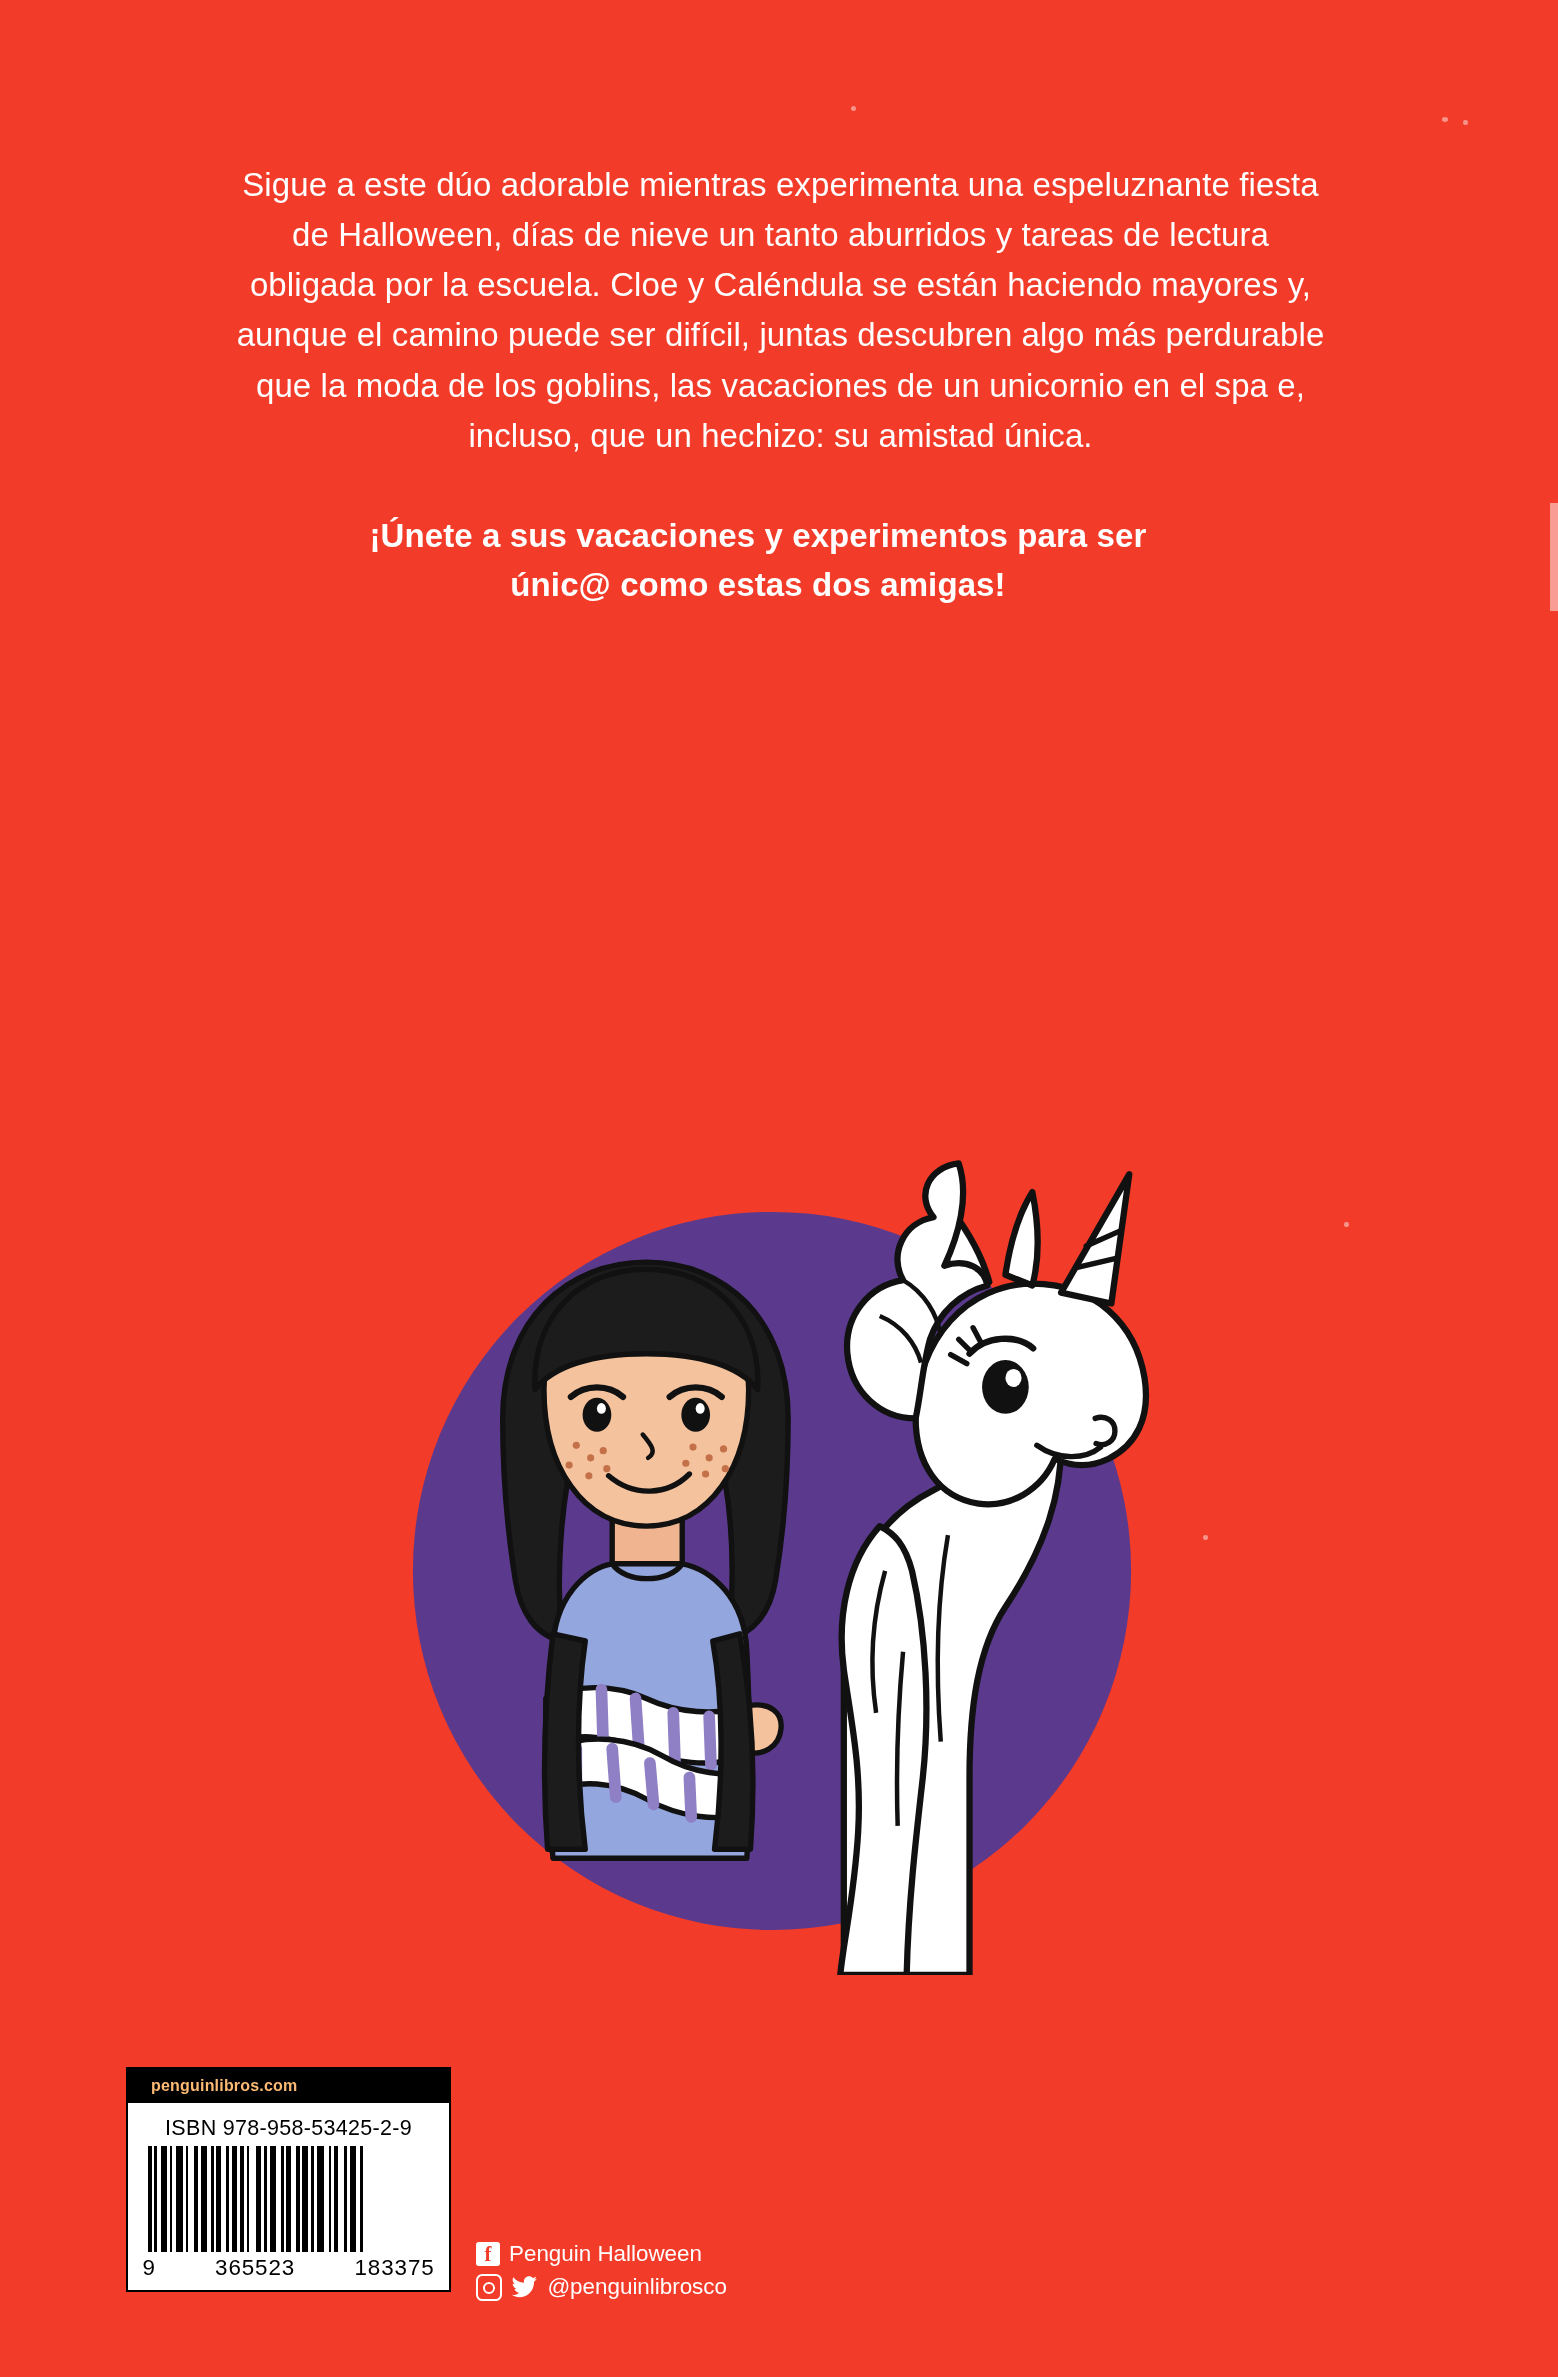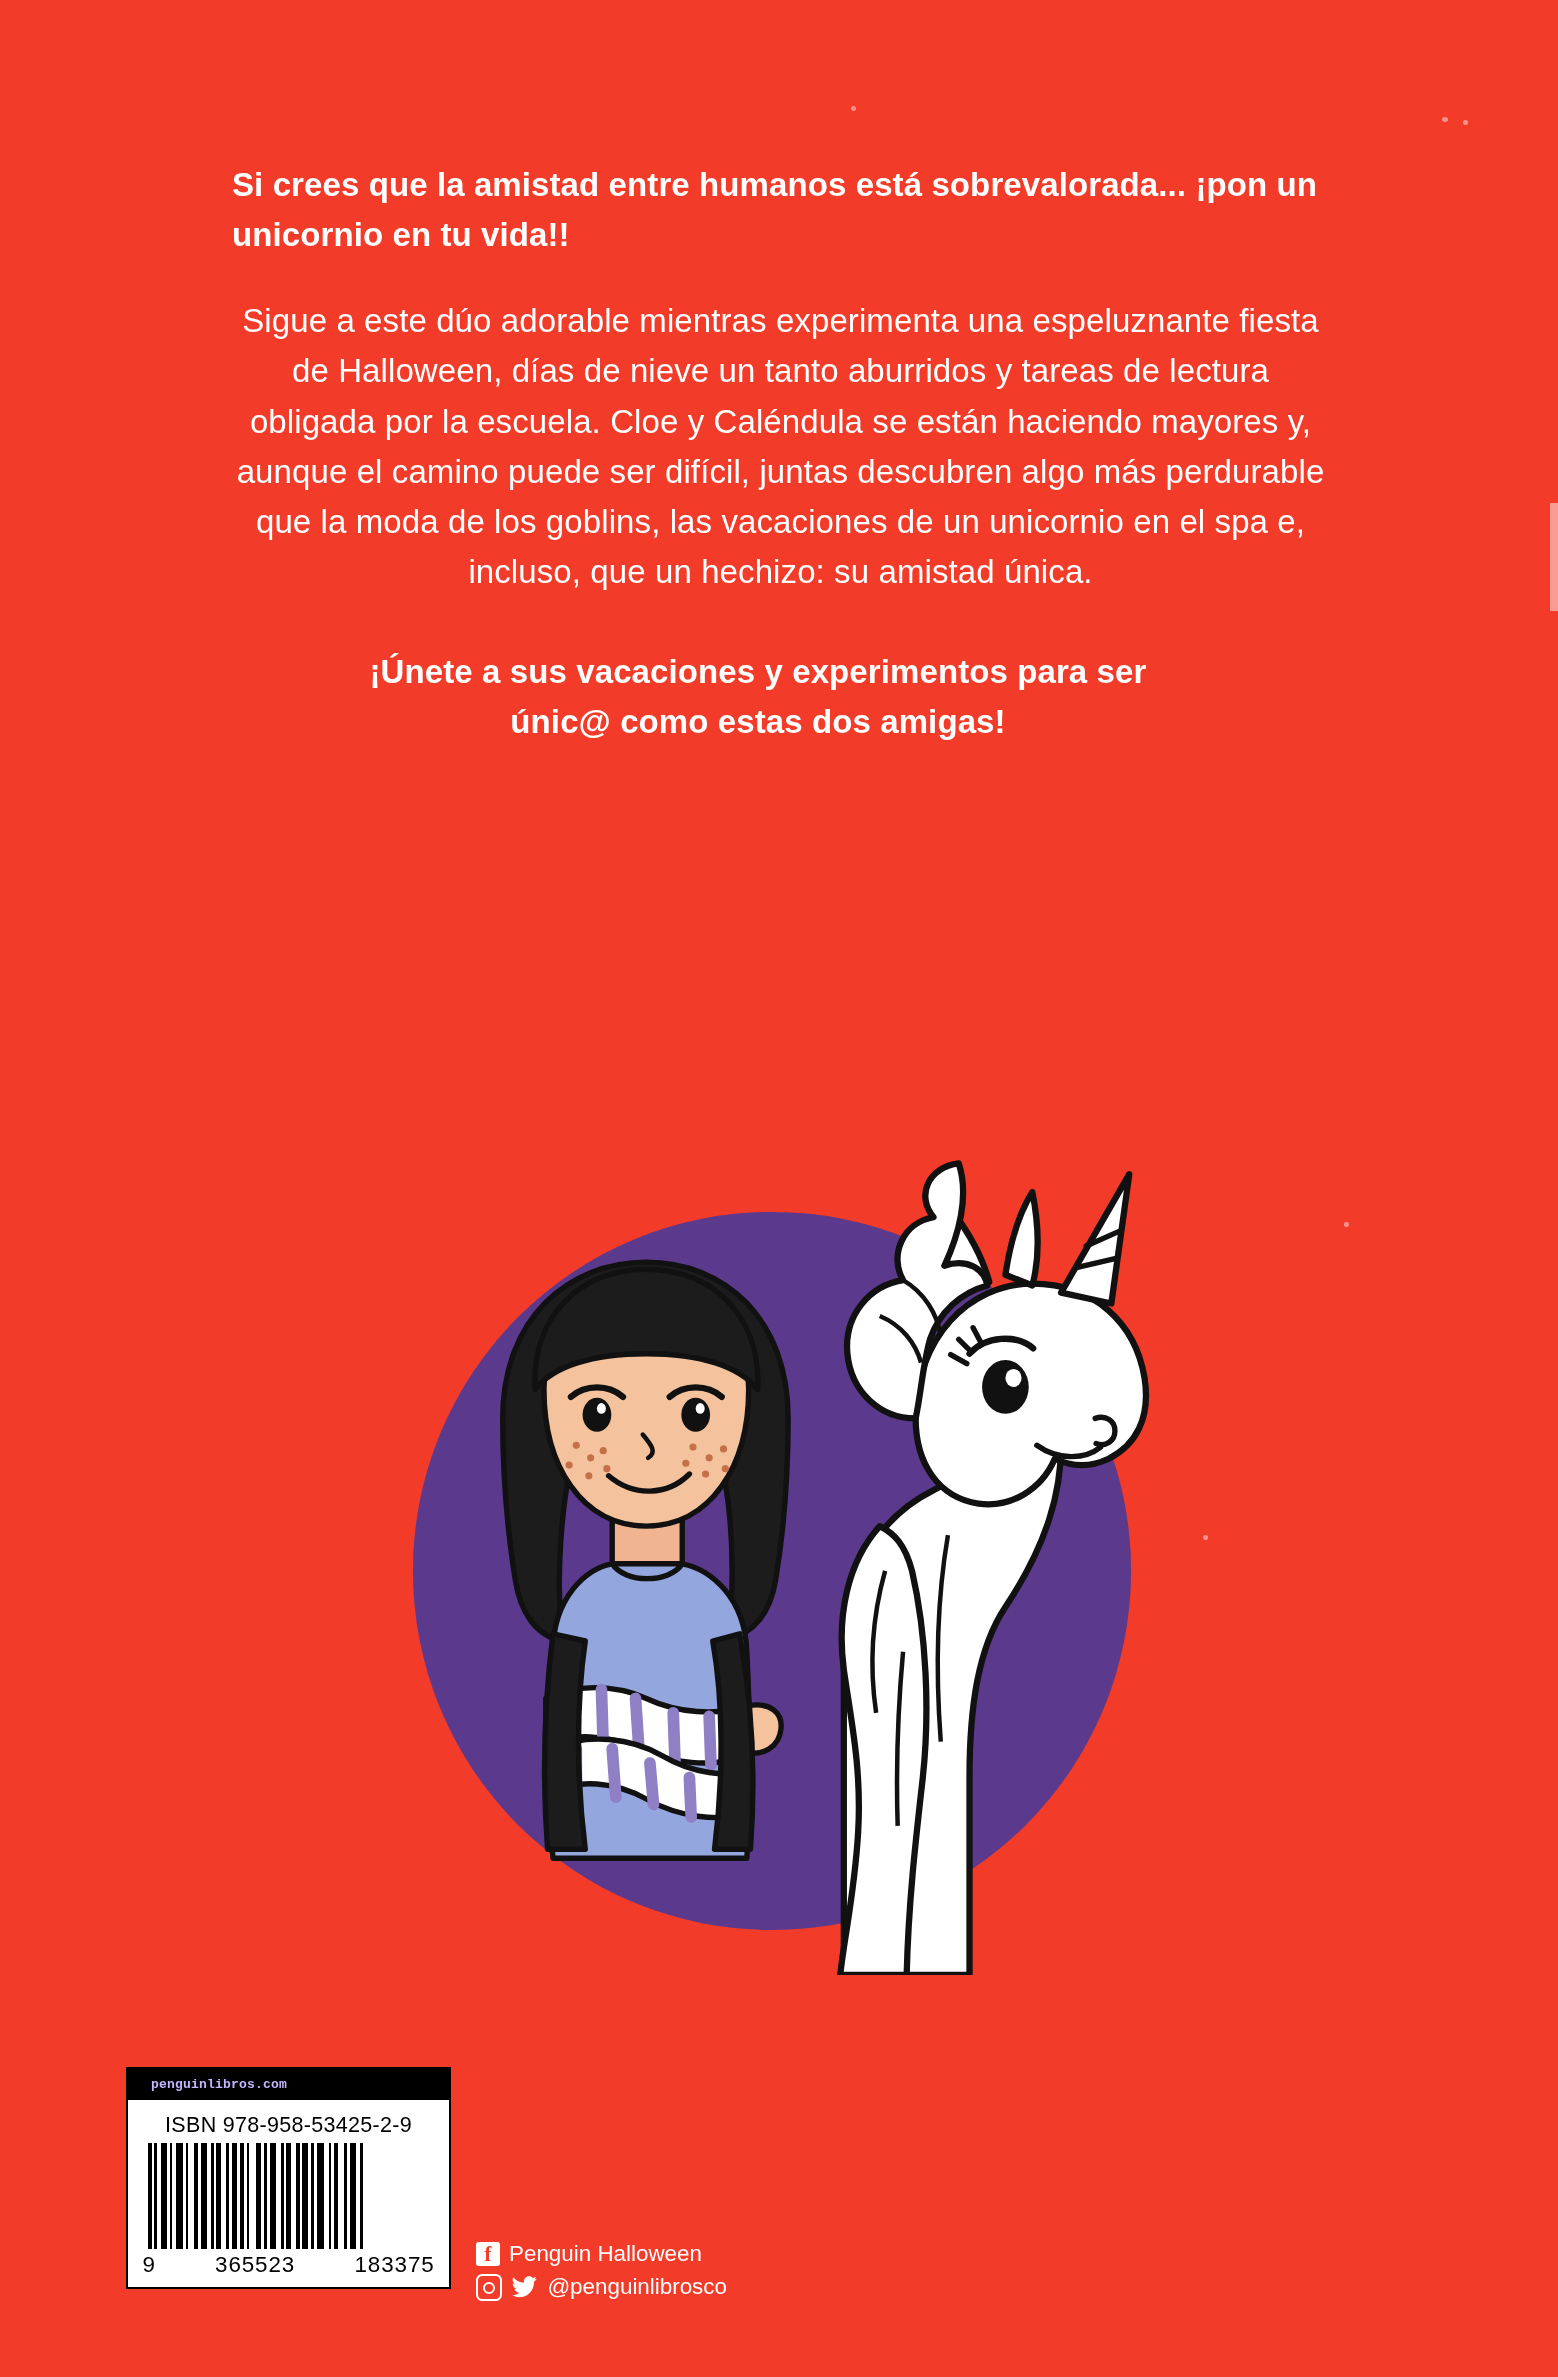--- a/index.html
+++ b/index.html
@@ -67,26 +67,25 @@
   .isbn-block {
     position: absolute;
     left: 126px;
     top: 2067px;
     width: 321px;
     background: #ffffff;
     border: 2.7px solid #000000;
   }
   .isbn-head {
     background: #000000;
-    color: #c4b5fd;
-    font-size: 13px;
+    color: #fdba74;
+    font-size: 16px;
     font-weight: bold;
     padding: 8px 0 8px 23px;
     letter-spacing: 0.2px;
-    font-family: Liberation Mono, monospace;
   }
   .isbn-num {
     color: #000000;
     font-size: 21.5px;
     text-align: center;
     padding: 12.6px 0 5.4px 0;
     letter-spacing: 0.3px;
   }
   .barcode {
     height: 106px;
@@ -178,21 +177,20 @@
 <div class="page">
 
   <div class="speckle" style="left:851px;top:106px;width:5.4px;height:5.4px;"></div>
   <div class="speckle" style="left:1442px;top:117px;width:6.3px;height:4.5px;"></div>
   <div class="speckle" style="left:1463px;top:120px;width:4.5px;height:4.5px;"></div>
   <div class="speckle" style="left:1344px;top:1222px;width:4.5px;height:4.5px;"></div>
   <div class="speckle" style="left:1203px;top:1535px;width:4.5px;height:4.5px;"></div>
   <div class="speckle" style="left:1550px;top:503px;width:9px;height:108px;border-radius:0;background:rgba(255,255,255,0.5);"></div>
 
   <div class="blurb">
-    <p class="lead">Si crees que la amistad entre humanos está sobrevalorada... ¡pon un unicornio en tu vida!!</p>
     <p class="body">Sigue a este dúo adorable mientras experimenta una espeluznante fiesta de Halloween, días de nieve un tanto aburridos y tareas de lectura obligada por la escuela. Cloe y Caléndula se están haciendo mayores y, aunque el camino puede ser difícil, juntas descubren algo más perdurable que la moda de los goblins, las vacaciones de un unicornio en el spa e, incluso, que un hechizo: su amistad única.</p>
     <p class="closing">¡Únete a sus vacaciones y experimentos para ser únic@ como estas dos amigas!</p>
   </div>
 
   <div class="illo">
     <svg viewBox="0 0 880 920" width="790" height="826" xmlns="http://www.w3.org/2000/svg">
 
       <circle cx="440" cy="470" r="400" fill="#5b3a8e"></circle>
 
       <g>

